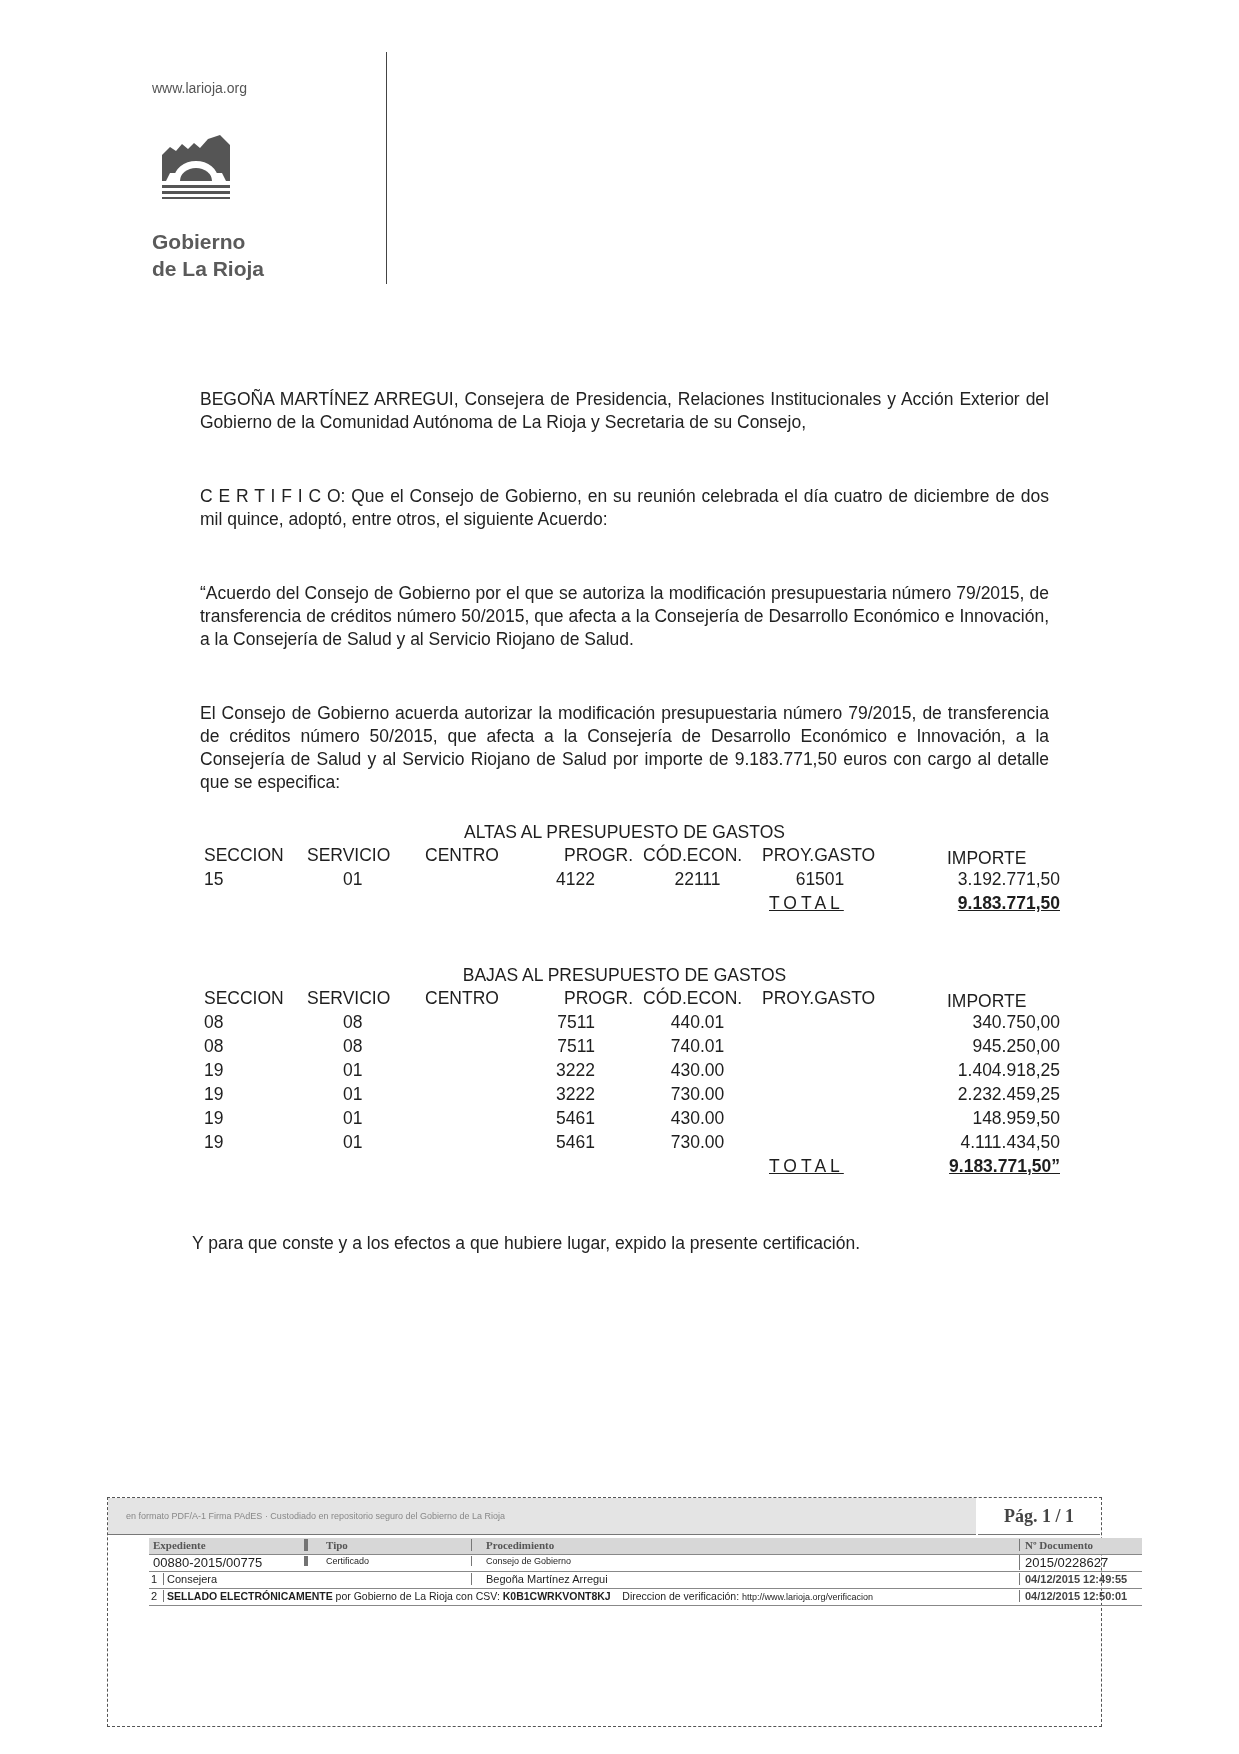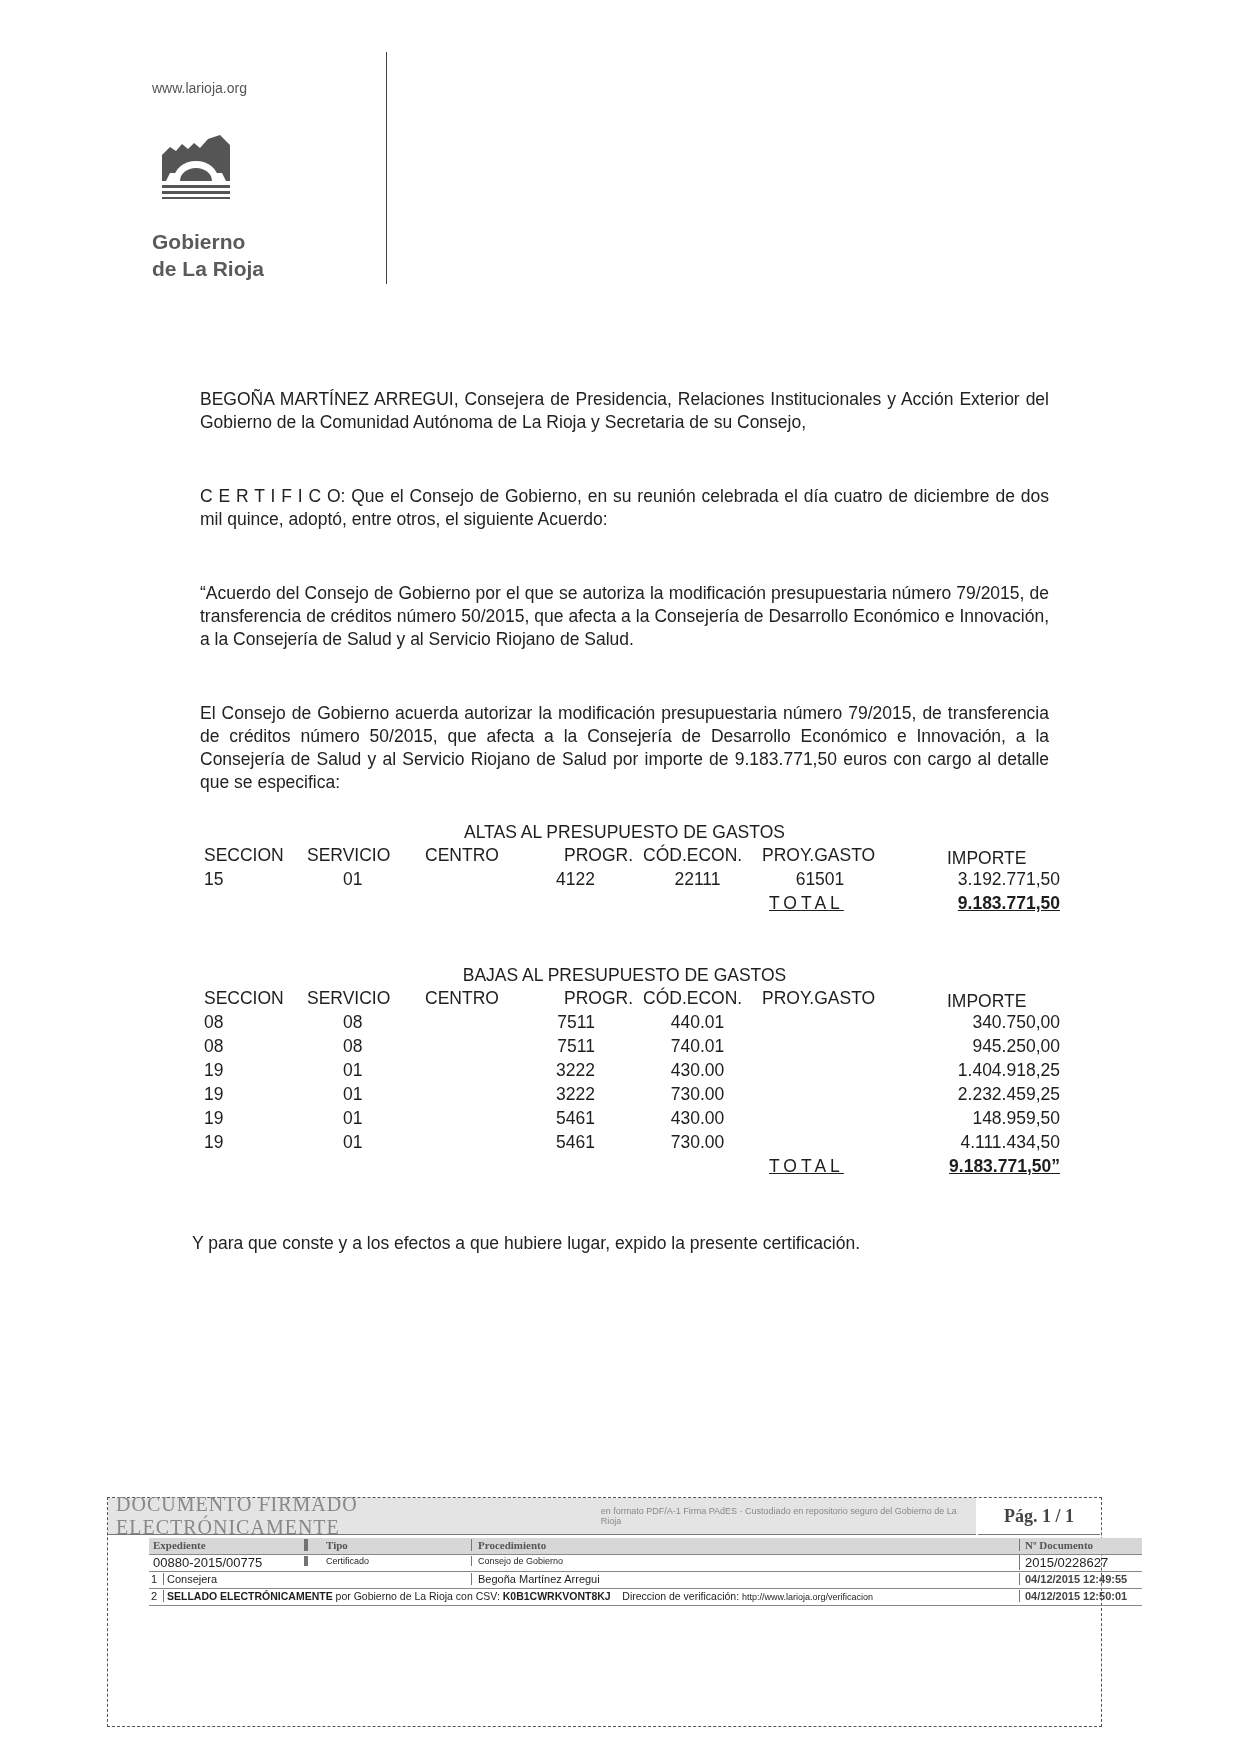--- a/index.html
+++ b/index.html
@@ -35,21 +35,21 @@
               display: flex; align-items: center; }
   .sig-title { font-size: 20px; color: #888; letter-spacing: 1px; padding-left: 8px; font-family: "Liberation Serif", serif; }
   .sig-sub { font-size: 9px; color: #888; margin-left: 18px; }
   .sig-page { position: absolute; left: 870px; top: 0; width: 122px; height: 36px; display: flex; align-items: center; justify-content: center;
               font-size: 18px; font-weight: bold; color: #444; font-family: "Liberation Serif", serif; border-bottom: 1px solid #777; }
   .sig-grid { position: absolute; left: 0; top: 40px; width: 993px; font-size: 11px; margin-left: 41px; }
   .sig-row { position: relative; height: 16px; border-bottom: 1px solid #888; }
   .sig-row.hd { background: #d7d7d7; font-weight: bold; font-family: "Liberation Serif", serif; color: #555; }
   .sig-row span { position: absolute; top: 1px; white-space: nowrap; }
   .s-exp { left: 4px; } .s-tipo { left: 155px; border-left: 4px solid #737373; padding-left: 18px; }
-  .s-proc { left: 322px; border-left: 1px solid #777; padding-left: 6px; }
+  .s-proc { left: 322px; border-left: 1px solid #777; padding-left: 14px; }
   .s-ndoc { left: 870px; border-left: 1px solid #777; padding-left: 5px; }
   .s-val-big { font-size: 13px; }
   .s-small { font-size: 9px; }
   .s-num { left: 2px; } .s-cargo { left: 14px; border-left: 1px solid #777; padding-left: 3px; }
 </style>
 </head>
 <body>
 
 <div class="abs site-url">www.larioja.org</div>
 <svg class="abs logo" viewBox="0 0 72 68">
@@ -154,21 +154,20 @@
   <div class="row">
     <span class="total-label">TOTAL</span>
     <span class="total-val">9.183.771,50”</span>
   </div>
 </div>
 
 <div class="abs para" style="top:1232px; left:192px">Y para que conste y a los efectos a que hubiere lugar, expido la presente certificación.</div>
 
 <div class="abs footer-box">
   <div class="sig-head">
-    <span class="sig-title">DOCUMENTO FIRMADO ELECTRÓNICAMENTE</span>
     <span class="sig-sub">en formato PDF/A-1 Firma PAdES · Custodiado en repositorio seguro del Gobierno de La Rioja</span>
   </div>
   <div class="sig-page">Pág. 1 / 1</div>
   <div class="sig-grid">
     <div class="sig-row hd">
       <span class="s-exp">Expediente</span>
       <span class="s-tipo">Tipo</span>
       <span class="s-proc">Procedimiento</span>
       <span class="s-ndoc">Nº Documento</span>
     </div>

